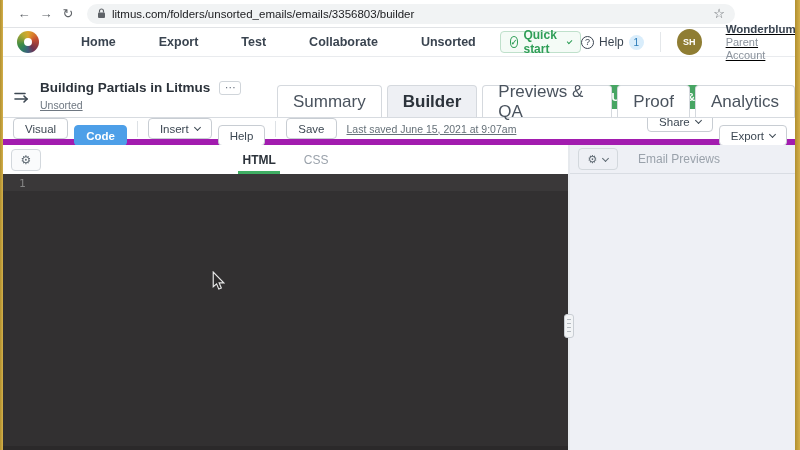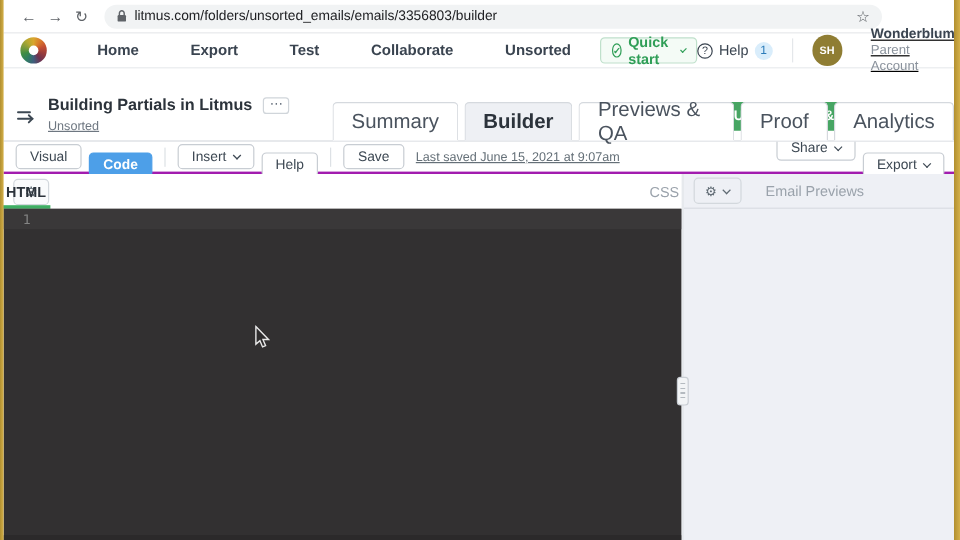--- a/index.html
+++ b/index.html
@@ -42,34 +42,34 @@
   .title-line { display:flex; align-items:center; }
   .doc-title { font-size:13.5px; font-weight:700; color:#2c333b; }
   .more-btn { margin-left:9px; width:22px; height:14px; border:1px solid #d0d5da; border-radius:3px; color:#6b7480; font-size:11px; line-height:11px; text-align:center; background:#fff; }
   .folder-link { font-size:10.5px; color:#6e7781; text-decoration:underline; margin-top:2px; display:inline-block; }
   .doc-tabs { position:absolute; left:274px; bottom:0; display:flex; gap:5px; align-items:flex-end; }
   .doc-tab { height:32px; padding:0 15px; display:flex; align-items:center; background:#fff; border:1px solid #d5d9de; border-bottom:none; border-radius:4px 4px 0 0; font-size:17px; color:#4a535e; }
   .doc-tab.active { background:#eef0f4; color:#2c333b; font-weight:600; }
   .update-btn { margin-left:auto; height:24px; padding:0 12px; background:#47a563; border:none; border-radius:4px; color:#fff; font-size:11.5px; font-weight:700; display:flex; align-items:center; }
 
   
-  .toolbar { height:27px; background:#fff; border-bottom:2px solid #a21caf; display:flex; align-items:center; padding:0 8px 0 10px; flex:0 0 auto; }
+  .toolbar { height:27px; background:#fff; border-bottom:6px solid #a21caf; display:flex; align-items:center; padding:0 8px 0 10px; flex:0 0 auto; }
   .tb-btn { height:21px; padding:0 11px; background:#fff; border:1px solid #c8cdd3; border-radius:4px; font-size:11.5px; color:#3d4853; display:flex; align-items:center; }
   .tb-btn + .tb-btn { margin-left:6px;margin-top:14px; }
   .tb-btn.active-blue { background:#4d9fe8; border-color:#4d9fe8; color:#fff; font-weight:600; }
   .tb-sep { width:1px; height:16px; background:#dde1e5; margin:0 10px; }
   .last-saved { font-size:10.5px; color:#657078; text-decoration:underline; margin-left:10px; white-space:nowrap; }
   .tb-right { margin-left:auto; display:flex; }
 
   
   .main { flex:1; display:flex; min-height:0; }
   .editor-pane { width:565px; flex:0 0 auto; display:flex; flex-direction:column; background:#fff; }
   .pane-header { height:29px; display:flex; align-items:center; position:relative; flex:0 0 auto; }
   .gear-btn { margin-left:8px; width:30px; height:22px; border:1px solid #d3d8dd; border-radius:4px; background:#fafbfc; color:#5f6a73; font-size:12px; display:flex; align-items:center; justify-content:center; }
-  .code-tabs { position:absolute; left:0; right:0; top:0; bottom:0; display:flex; justify-content:space-between; gap:24px; }
+  .code-tabs { position:absolute; left:0; right:0; top:0; bottom:0; display:flex; justify-content:center; gap:24px; }
   .code-tab { height:100%; display:flex; align-items:center; font-size:12px; color:#9aa2ab; position:relative; padding:0 2px; }
   .code-tab.active { color:#2c333b; font-weight:700; }
   .code-tab.active::after { content:""; position:absolute; left:-2px; right:-2px; bottom:0; height:3px; background:#3fae63; }
   .code-area { flex:1; background:#323031; position:relative; }
   .active-line { position:absolute; left:0; right:0; top:0; height:17px; background:#3a3839; }
   .line-no { position:absolute; left:16px; top:3px; font-family:"DejaVu Sans Mono", monospace; font-size:11px; color:#848484; }
   .code-bottom { position:absolute; left:0; right:0; bottom:0; height:4px; background:#2b292a; }
   .mouse-cursor { position:absolute; left:209px; top:97px; z-index:5; }
 
   .v-divider { width:2px; background:#e6e9ed; position:relative; flex:0 0 auto; }

